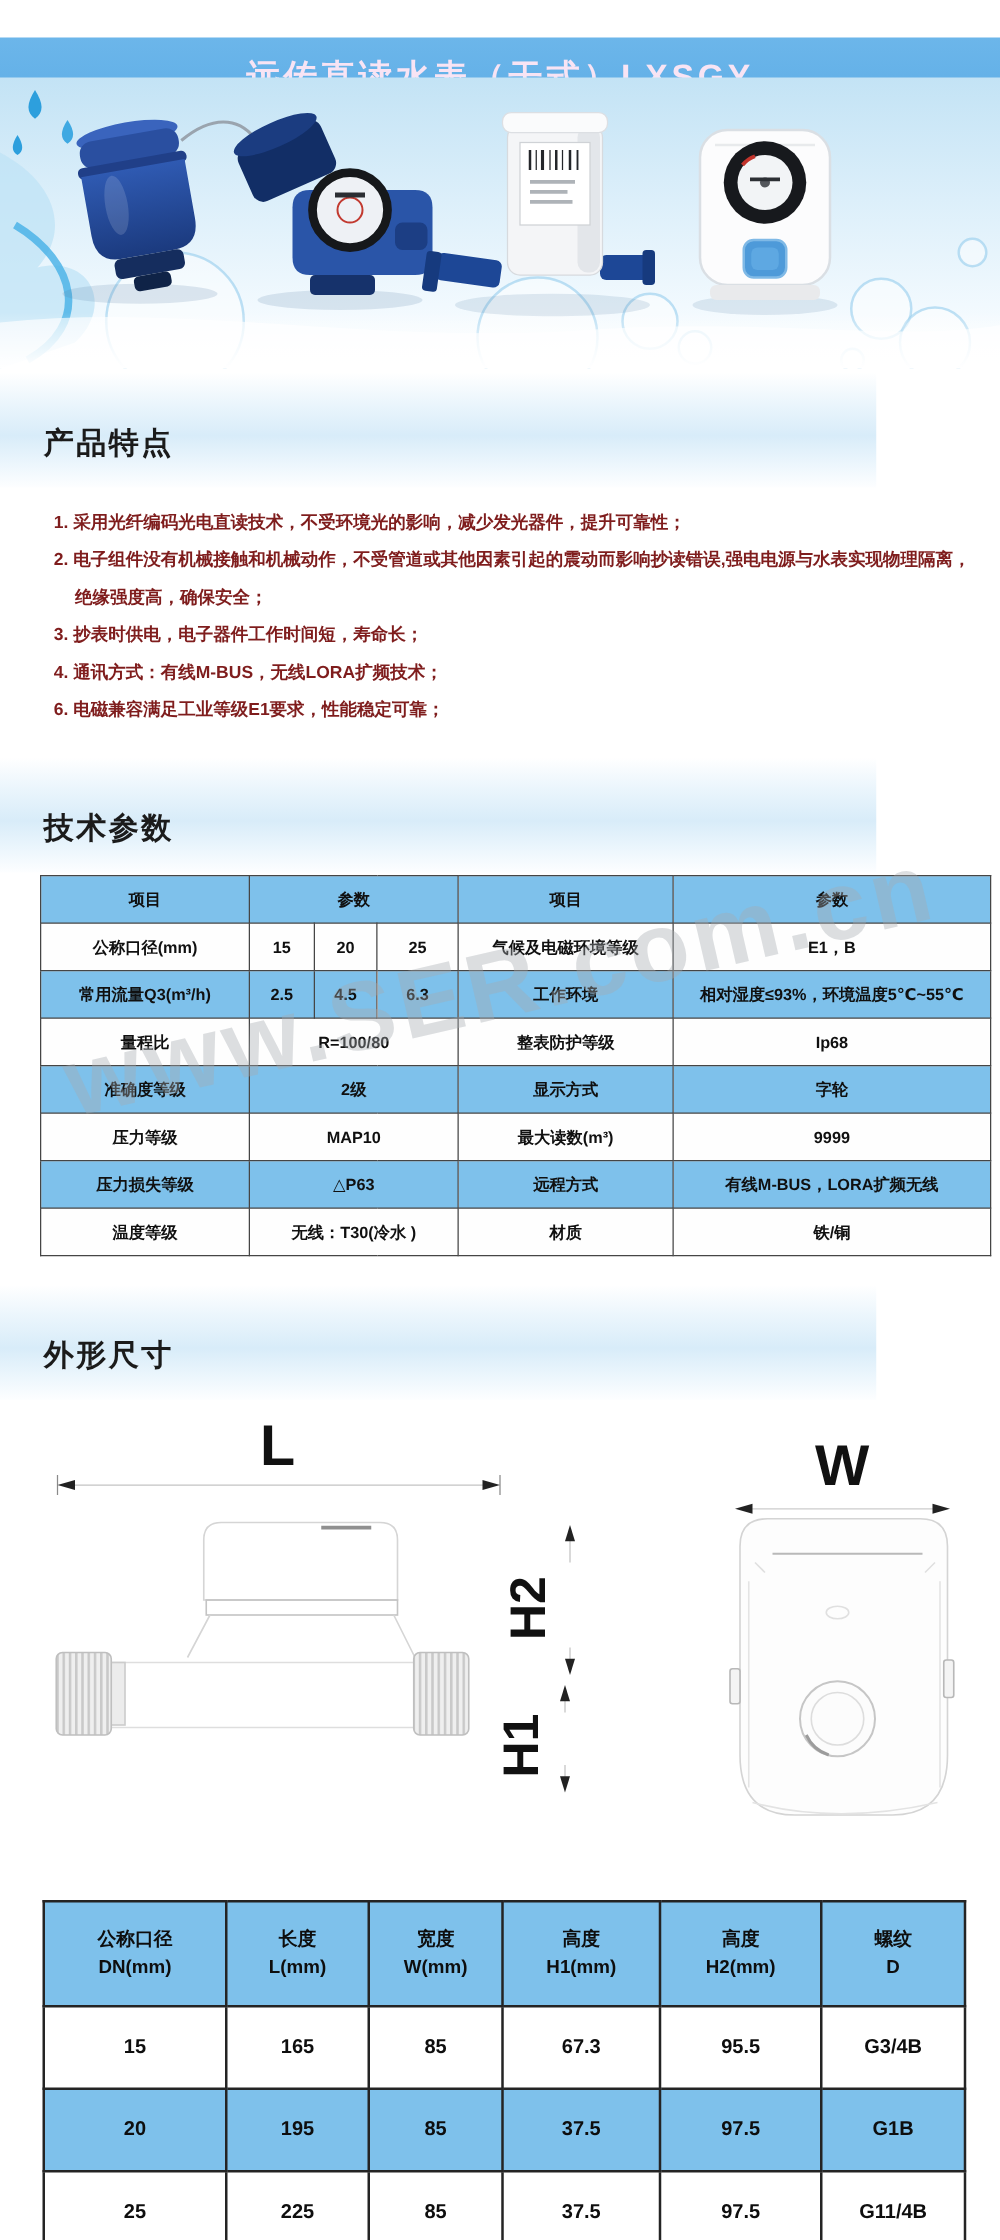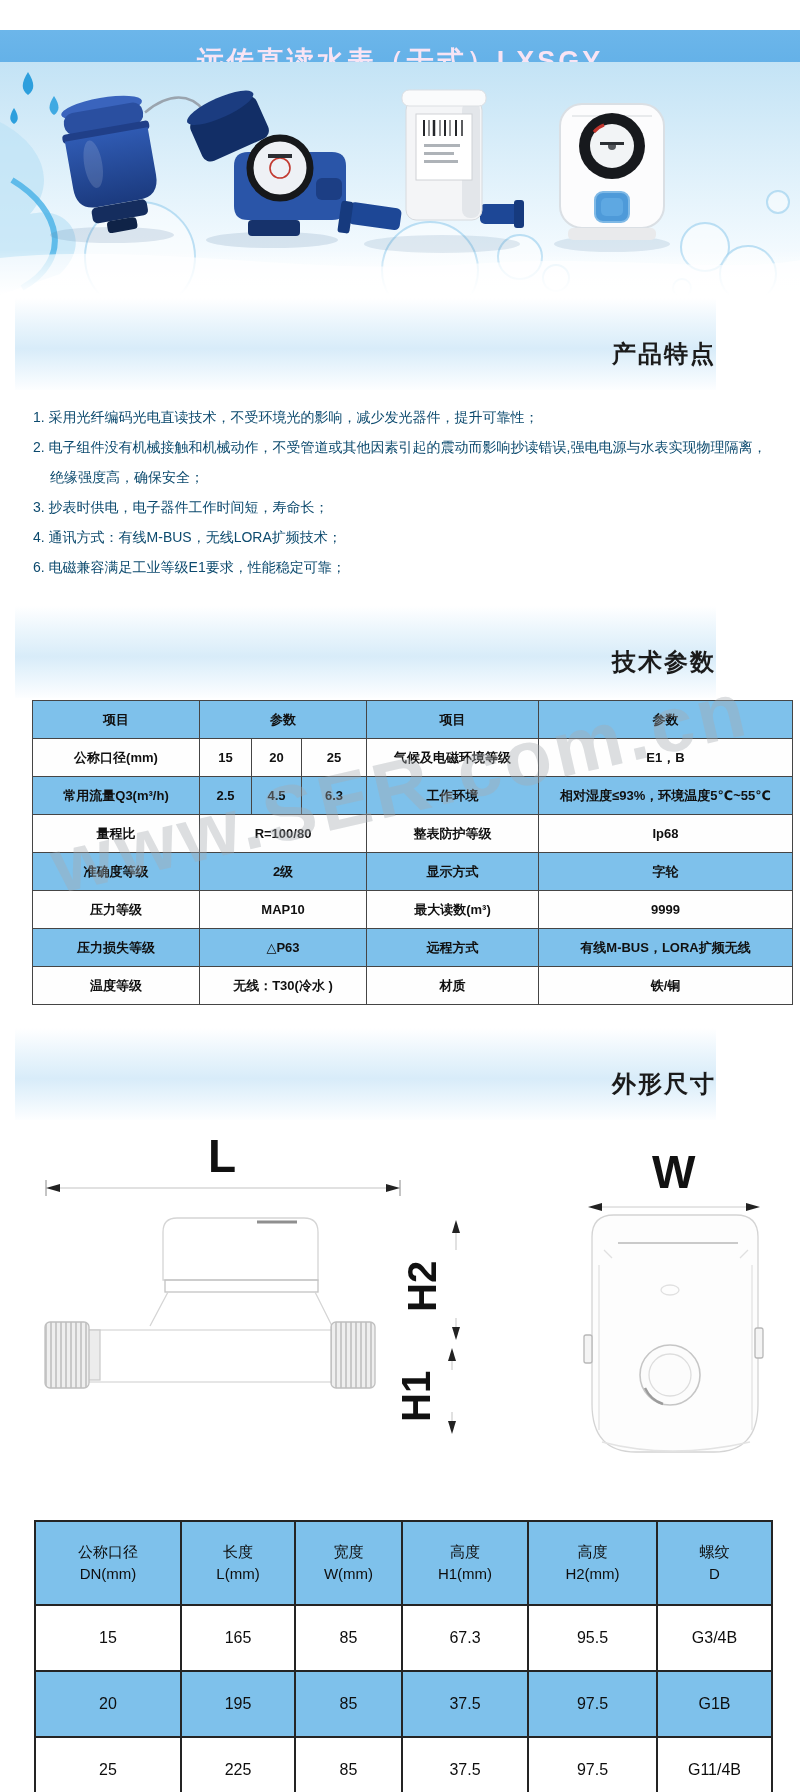--- a/index.html
+++ b/index.html
@@ -8,47 +8,47 @@
   
   .titlebar{position:absolute;top:0;left:0;width:800px;height:62px;
             background:linear-gradient(180deg,#6cb6ea 0%,#5dade6 100%);margin-top:30px;}
   .titlebar h1{margin:0;text-align:center;line-height:62px;font-size:27px;font-weight:bold;
                color:#f8e4f4;letter-spacing:3px;}
   
   .banner{position:absolute;top:62px;left:0;width:800px;height:233px;
           background:linear-gradient(180deg,#c3e3f5 0%,#dceffa 42%,#f1f9fe 78%,#ffffff 100%);}
   .banner svg{display:block;}
   
-  .band{position:absolute;left:15px;width:701px;height:92px;
-        background:linear-gradient(180deg,#ffffff 0%,#eaf5fc 28%,#d8ecf9 55%,#eef7fd 82%,#fdfeff 100%);text-align:right;}
+  .band{position:absolute;left:0;width:701px;height:92px;
+        background:linear-gradient(180deg,#ffffff 0%,#eaf5fc 28%,#d8ecf9 55%,#eef7fd 82%,#fdfeff 100%);}
   .band h2{margin:0;padding:40px 0 0 35px;font-size:24px;font-weight:bold;color:#1b1b1b;letter-spacing:2px;}
   .band1{top:298px;} .band2{top:606px;} .band3{top:1028px;}
   
-  .features{position:absolute;top:402px;left:33px;width:745px;margin:0;padding:0;list-style:none;
-            font-size:14px;font-weight:normal;color:#0c4a6e;line-height:30px;}
+  .features{position:absolute;top:402px;left:43px;width:745px;margin:0;padding:0;list-style:none;
+            font-size:14px;font-weight:bold;color:#7f1d1d;line-height:30px;}
   .features li{padding-left:17px;text-indent:-17px;}
   
   table{border-collapse:collapse;table-layout:fixed;}
   .tech{position:absolute;top:700px;left:32px;width:760px;}
   .tech td{border:1px solid #454545;text-align:center;vertical-align:middle;
            font-size:13px;font-weight:bold;color:#101010;padding:0 2px;overflow:hidden;}
   .tech tr{height:38px;}
   .tech tr:nth-child(odd) td{background:#7ec1eb;}
   .tech tr:nth-child(even) td{background:#fefefe;}
   .tech{border:1px solid #0f172a;padding-left:36px;}
   
   .watermark{position:absolute;top:742px;left:-20px;width:840px;text-align:center;
              font-size:78px;font-weight:bold;letter-spacing:4px;color:rgba(165,170,175,0.38);
              transform:rotate(-13deg);pointer-events:none;z-index:6;}
   
   .diagrams{position:absolute;top:1100px;left:0;width:800px;height:420px;}
   
   .dims{position:absolute;top:1520px;left:34px;width:737px;border:2px solid #1e1e1e;}
   .dims th,.dims td{border:2px solid #242424;text-align:center;vertical-align:middle;
-                    font-weight:normal;color:#0e0e0e;}
+                    font-weight:bold;color:#0e0e0e;}
   .dims th{background:#7ec1eb;font-size:15px;white-space:pre-line;line-height:22px;height:80px;}
   .dims tr.r td{font-size:16px;height:62px;background:#fff;}
   .dims tr.r:nth-child(3) td{background:#7ec1eb;}
 </style>
 </head>
 <body>
 
 <div class="page">
 
   <header class="titlebar">

